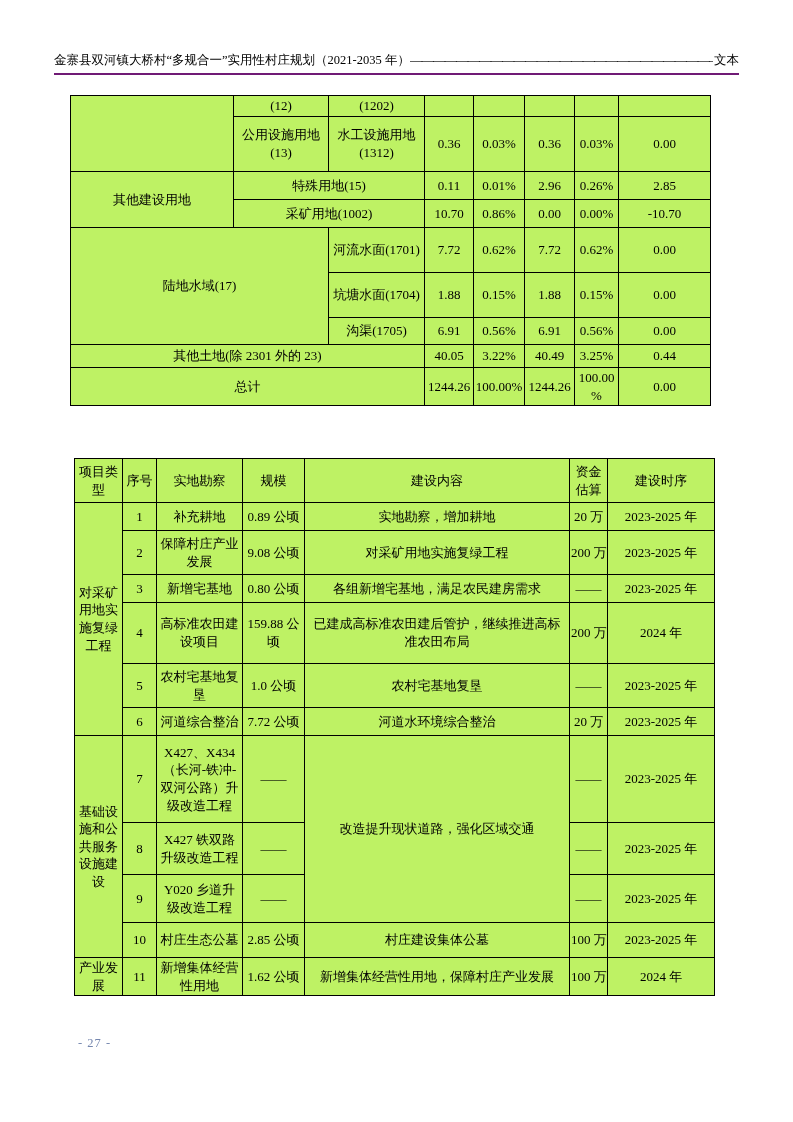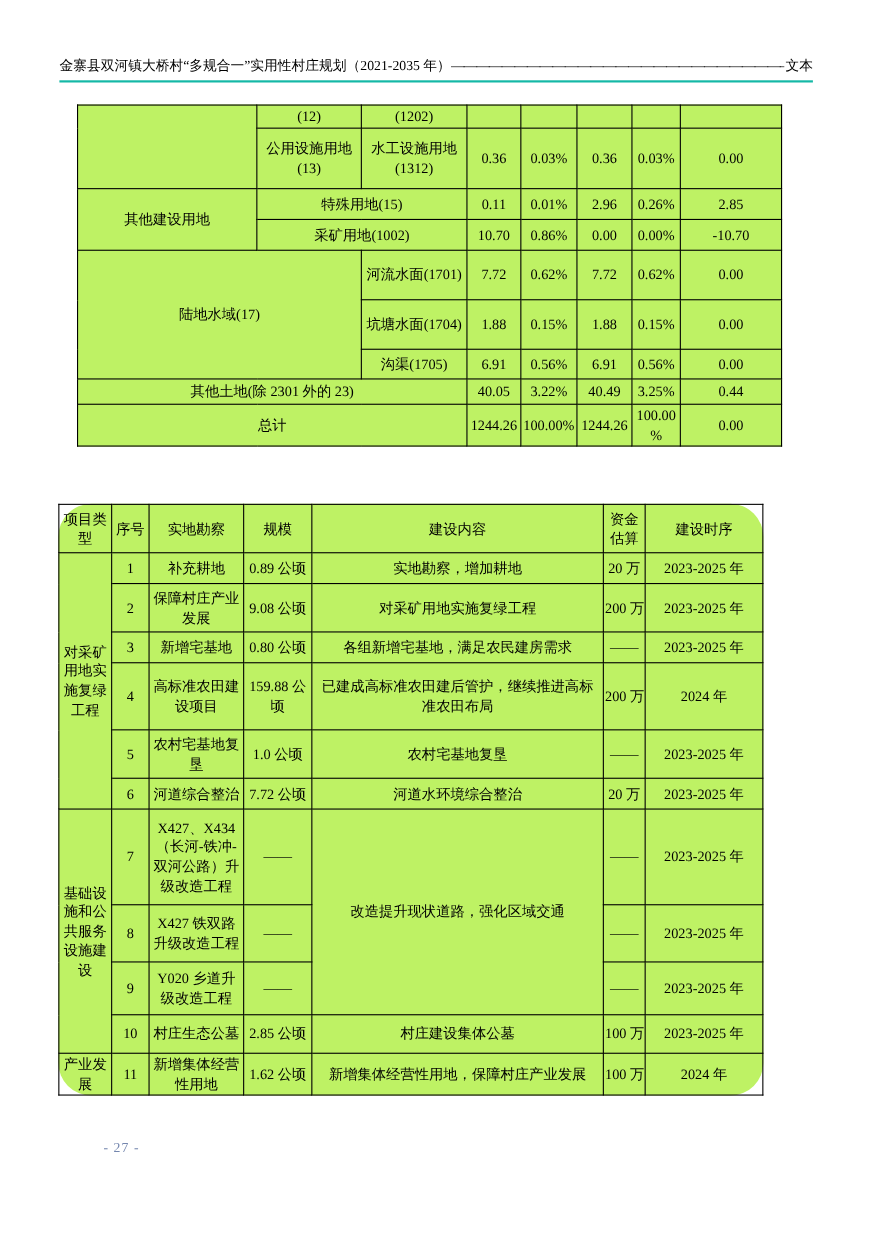--- a/index.html
+++ b/index.html
@@ -8,47 +8,47 @@
     font-family:"Liberation Serif","DejaVu Serif",serif;
     position:relative;overflow:hidden;
   }
   .page{position:absolute;inset:0;}
 
   
   .doc-header{
     position:absolute;left:54px;top:52px;width:685px;
     display:flex;align-items:baseline;
     font-size:12.5px;white-space:nowrap;
-    border-bottom:2px solid #14b8a6;padding-bottom:4px;
+    border-bottom:2px solid #701a75;padding-bottom:4px;
   }
   .doc-header .dash-fill{flex:1;overflow:hidden;letter-spacing:-1px;}
   .doc-header .suffix{padding-left:1px;}
 
   
   table{border-collapse:collapse;table-layout:fixed;width:640px;background:#bef264;}
   td,th{
     border:1px solid #000;text-align:center;vertical-align:middle;
     font-size:13px;font-weight:normal;line-height:1.35;
     padding:1px 3px;word-break:break-word;overflow:hidden;
   }
   .val{padding:1px 1px;}
 
   .t1{position:absolute;left:70px;top:95px;}
-  .t2{position:absolute;left:53px;top:458px;border-radius:30px;}
+  .t2{position:absolute;left:74px;top:458px;}
 
   
   .appendix-heading{
     position:absolute;left:62px;top:424px;
     font-family:"Liberation Sans","DejaVu Sans",sans-serif;
     font-weight:bold;font-size:19px;letter-spacing:1px;
   }
 
   
   .page-number{
-    position:absolute;left:94px;top:1036px;
+    position:absolute;left:78px;top:1036px;
     font-size:12.5px;color:#7486ae;letter-spacing:1px;
   }
 </style>
 </head>
 <body>
 
 <div class="page">
 
   <div class="doc-header">
     <span>金寨县双河镇大桥村“多规合一”实用性村庄规划（2021-2035 年）</span>

